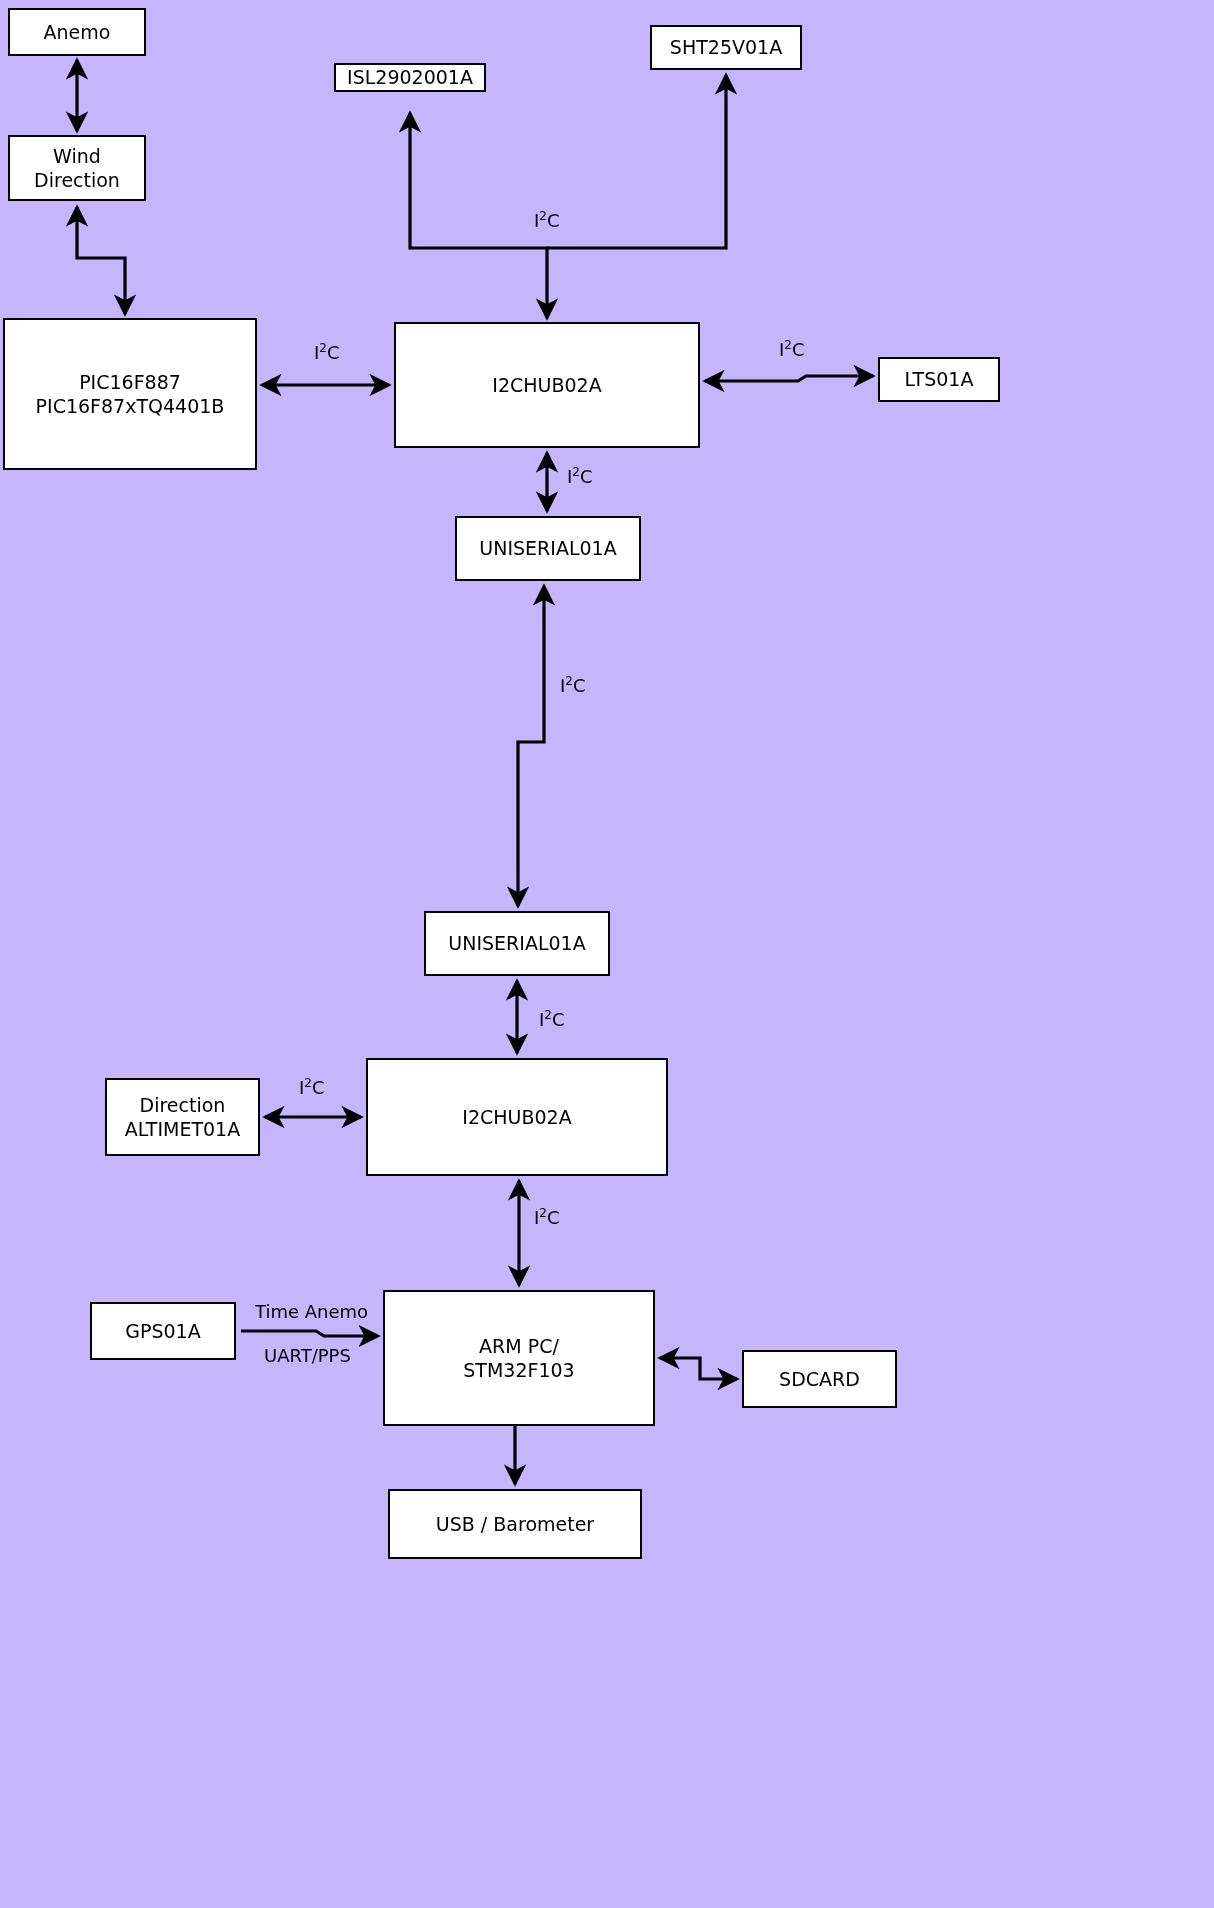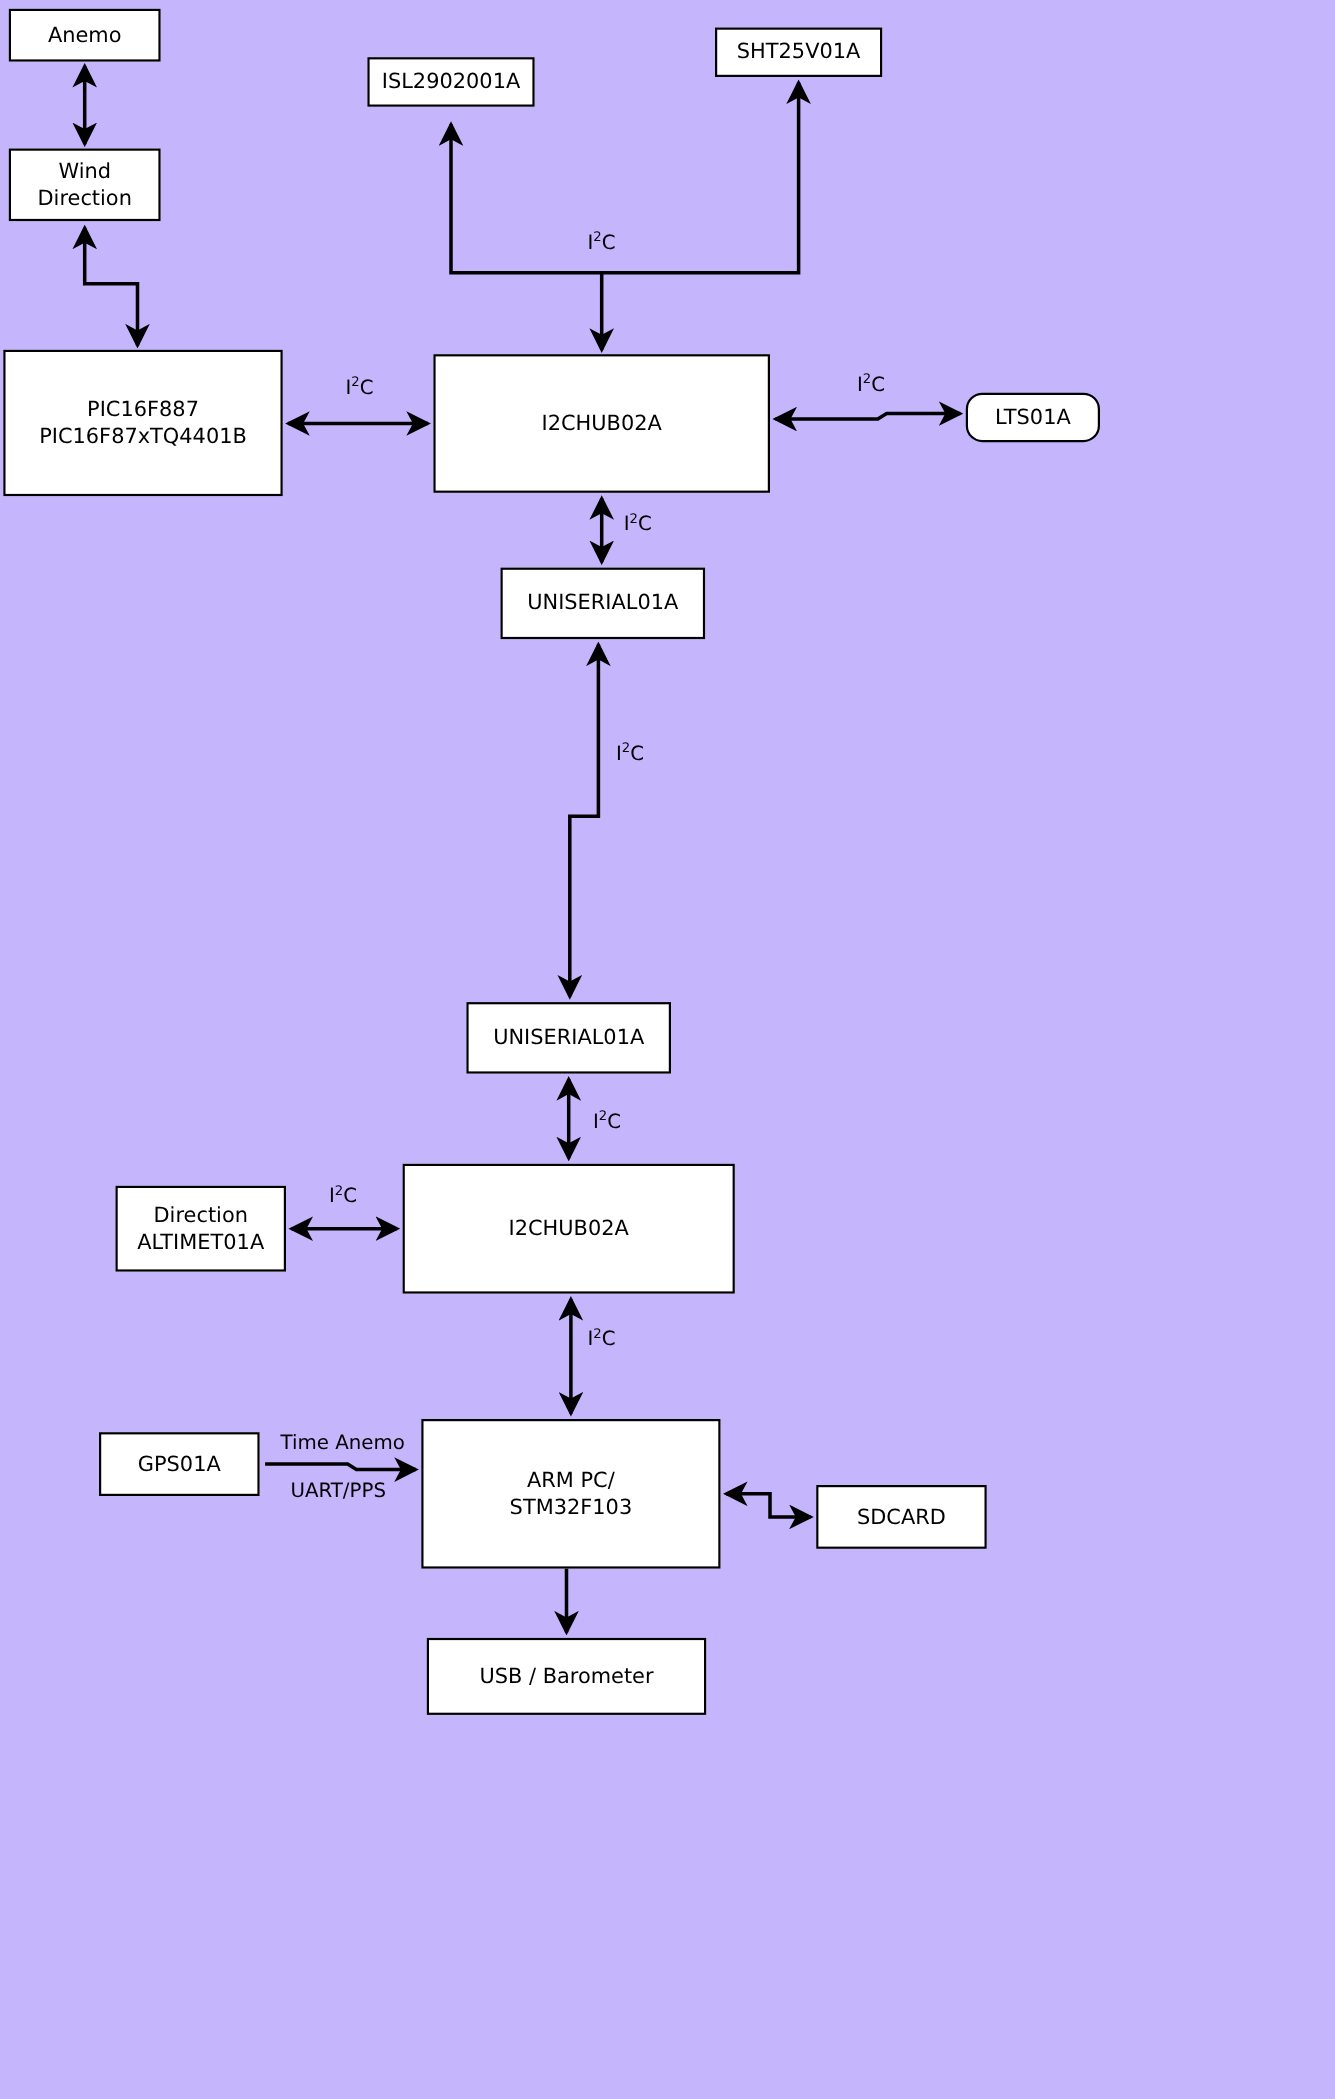--- a/index.html
+++ b/index.html
@@ -98,30 +98,30 @@
       <path d="M 515 1405 L 515 1484" marker-start="url(#arrowhead)" marker-end="url(#arrowhead)"></path>
 
     </g>
   </svg>
 
   <div class="node" style="left:8px;  top:8px;    width:138px; height:48px;">Anemo</div>
 
   <div class="node" style="left:8px;  top:135px;  width:138px; height:66px;">Wind
 Direction</div>
 
-  <div class="node" style="left:3px;  top:318px;  width:254px; height:133px;">PIC16F887
+  <div class="node" style="left:3px;  top:318px;  width:254px; height:152px;">PIC16F887
 PIC16F87xTQ4401B</div>
 
-  <div class="node" style="left:334px; top:52px;  width:152px; height:45px;">ISL2902001A</div>
+  <div class="node" style="left:334px; top:63px;  width:152px; height:29px;">ISL2902001A</div>
 
   <div class="node" style="left:650px; top:25px;  width:152px; height:45px;">SHT25V01A</div>
 
   <div class="node" style="left:394px; top:322px; width:306px; height:126px;">I2CHUB02A</div>
 
-  <div class="node" style="left:878px; top:357px; width:122px; height:45px;border-radius:15px;">LTS01A</div>
+  <div class="node" style="left:878px; top:357px; width:122px; height:45px;">LTS01A</div>
 
   <div class="node" style="left:455px; top:516px; width:186px; height:65px;">UNISERIAL01A</div>
 
   <div class="node" style="left:424px; top:911px; width:186px; height:65px;">UNISERIAL01A</div>
 
   <div class="node" style="left:366px; top:1058px; width:302px; height:118px;">I2CHUB02A</div>
 
   <div class="node" style="left:105px; top:1078px; width:155px; height:78px;">Direction
 ALTIMET01A</div>
 

